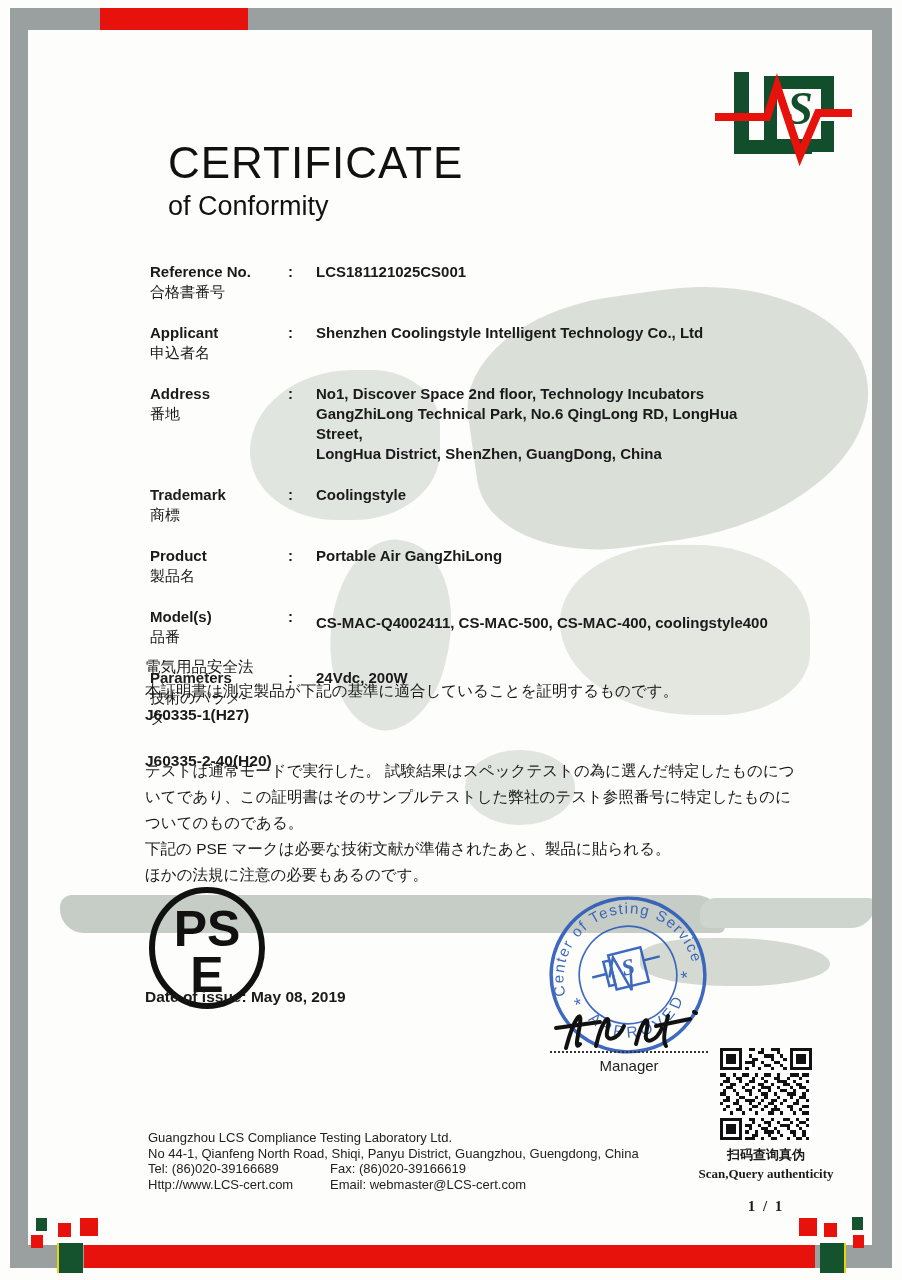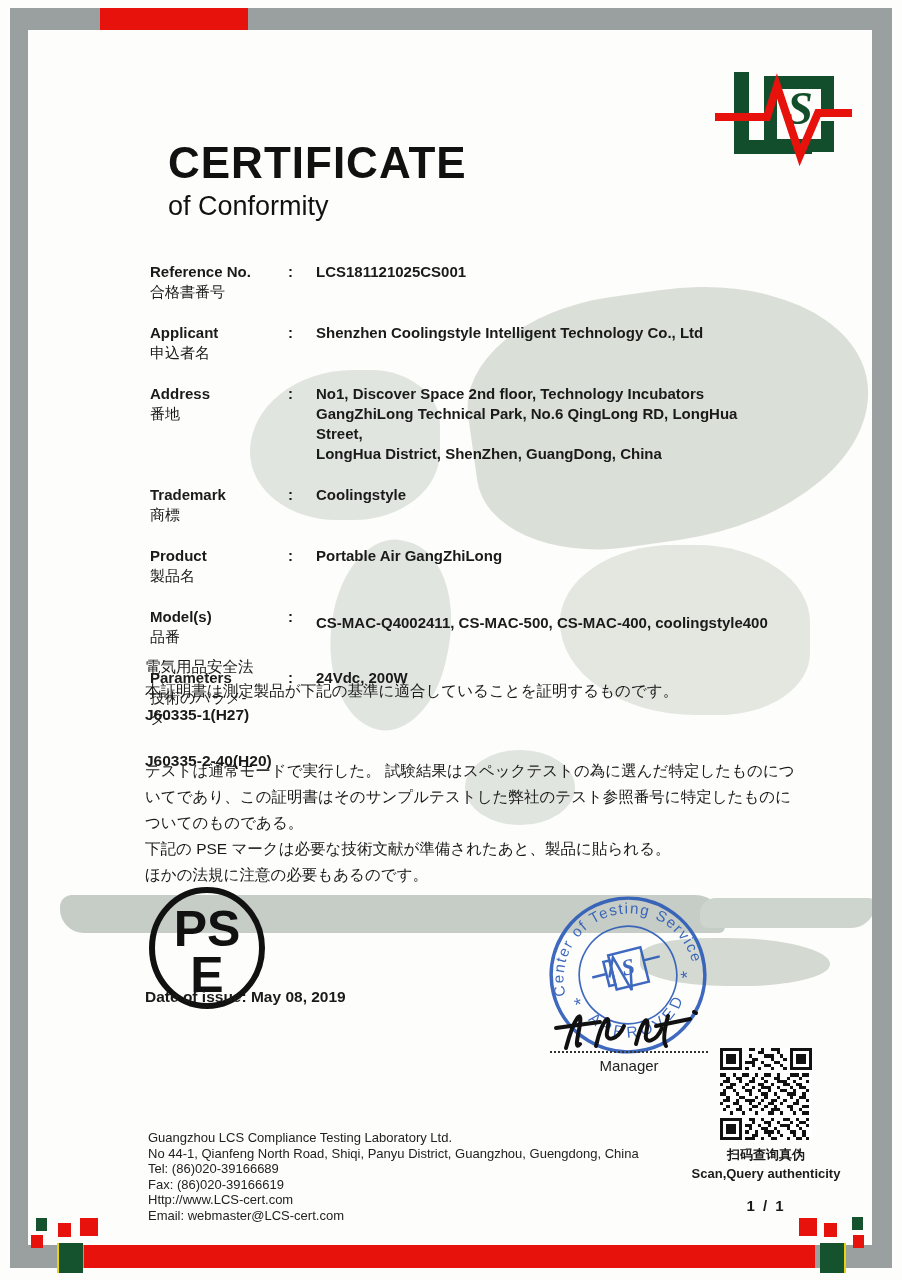--- a/index.html
+++ b/index.html
@@ -29,21 +29,21 @@
   .wm2 { left:250px; top:370px;  width:190px; height:150px; border-radius:60% 40% 50% 50%; opacity:.8; }
   .wm3 { left:330px; top:540px;  width:120px; height:190px; border-radius:45% 55% 45% 60%; transform:rotate(12deg); opacity:.8; }
   .wm4 { left:560px; top:545px;  width:250px; height:170px; border-radius:50% 50% 40% 60%; opacity:.75; }
   .wm5 { left:465px; top:750px;  width:110px; height:75px;  border-radius:50%; opacity:.8; }
   .wm6 { left:60px;  top:895px;  width:665px; height:38px;  background:#c6ccc6; border-radius:12px 30px 6px 24px; }
   .wm7 { left:700px; top:898px;  width:175px; height:30px;  background:#ced4ce; border-radius:20px 8px 30px 10px; }
   .wm8 { left:640px; top:938px;  width:190px; height:48px;  background:#d4d9d2; border-radius:40% 60% 50% 50%; }
   .content { position:absolute; inset:0; z-index:1; }
   
   .title-block { position:absolute; left:168px; top:138px; }
-  .title-main { font-size:44px; font-weight:bold; letter-spacing:1px; color:#111; }
+  .title-main { font-size:44px; font-weight:normal; letter-spacing:1px; color:#111; }
   .title-sub  { font-size:27px; font-weight:normal; margin-top:3px; color:#111; }
   .logo { position:absolute; left:712px; top:62px; }
   
   .fields { position:absolute; left:150px; top:262px; width:630px; }
   .frow { display:flex; margin-bottom:21px; }
   .flabel { width:138px; font-weight:bold; font-size:15px; line-height:20px; white-space:pre-line; flex:none; }
   .fcolon { width:28px; font-weight:bold; font-size:15px; line-height:20px; flex:none; }
   .fvalue { font-weight:bold; font-size:15px; line-height:20px; white-space:pre-line; }
   
   .statement { position:absolute; left:145px; top:655px; width:650px; font-size:15.5px; line-height:24px; }
@@ -52,24 +52,24 @@
   .paragraph { position:absolute; left:145px; top:758px; width:655px; font-size:15.5px; line-height:26px; white-space:pre-line; }
   
   .pse { position:absolute; left:146px; top:884px; }
   .stamp { position:absolute; left:545px; top:892px; opacity:.9; }
   .signature { position:absolute; left:552px; top:996px; }
   .sig-line { position:absolute; left:550px; top:1051px; width:158px; border-top:2px dotted #333; }
   .manager { position:absolute; left:550px; top:1057px; width:158px; text-align:center; font-size:15px; color:#222; }
   .date-issue { position:absolute; left:145px; top:988px; font-size:15.5px; font-weight:bold; }
   
   .footer { position:absolute; left:148px; top:1130px; font-size:13px; line-height:15.5px; color:#222; }
-  .footer .cols { display:flex;flex-direction:column; }
+  .footer .cols { display:flex; }
   .footer .c1 { width:182px; }
   
-  .qr-block { position:absolute; left:676px; top:1048px; width:180px; text-align:center; }
+  .qr-block { position:absolute; left:676px; top:1048px; width:180px; text-align:center;font-family:Liberation Serif, serif; }
   .qr-svg { display:block; margin:0 auto; }
   .qr-cn { font-size:13px; font-weight:bold; margin-top:6px; }
   .qr-en { font-size:13px; font-weight:bold; margin-top:2px; }
   .qr-page { font-size:15px; font-weight:bold; letter-spacing:2px; margin-top:16px; }
 </style>
 </head>
 <body>
 
 <div class="page">
 

